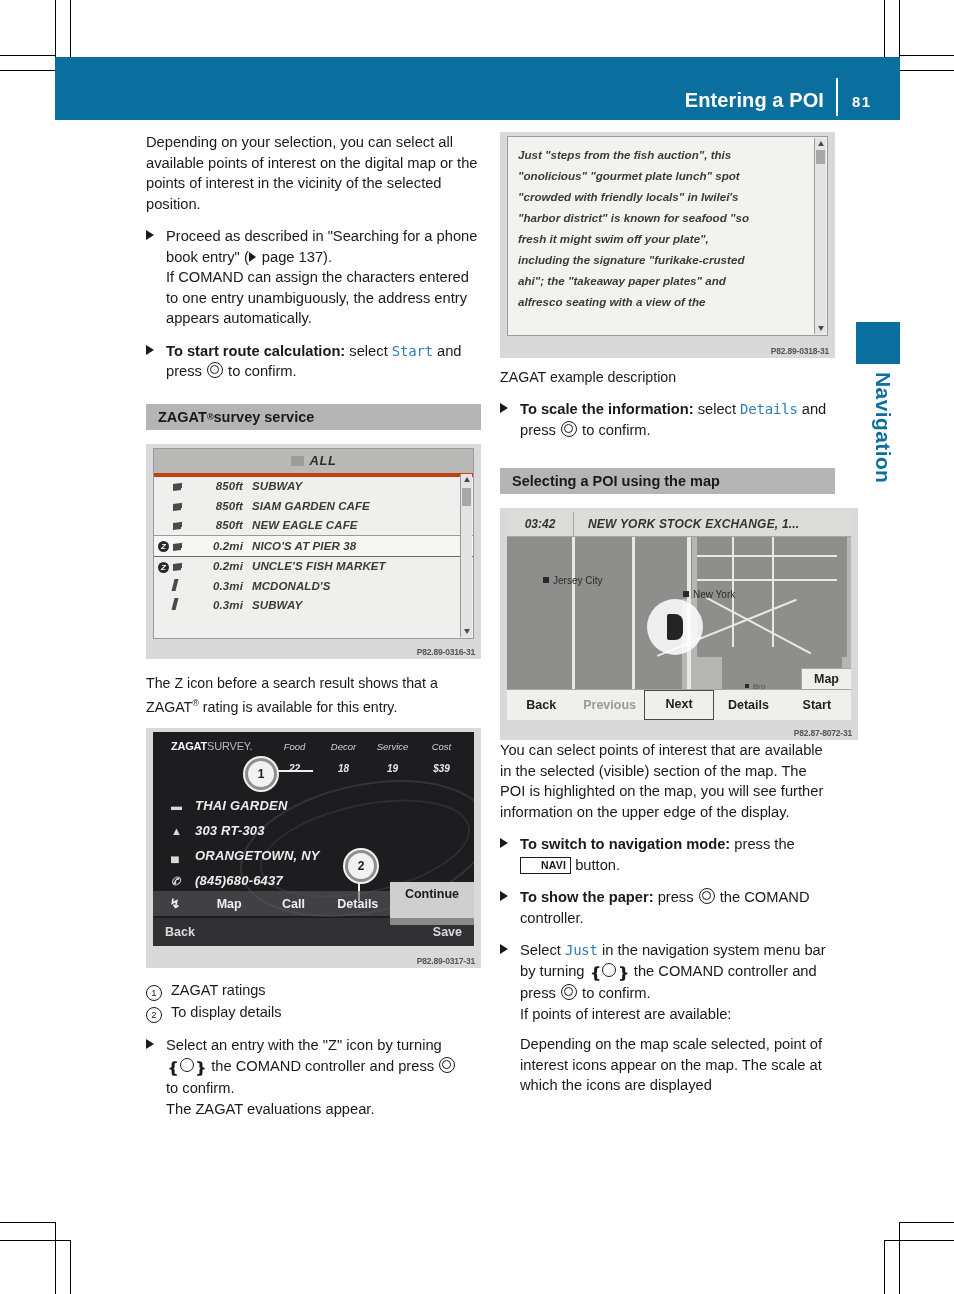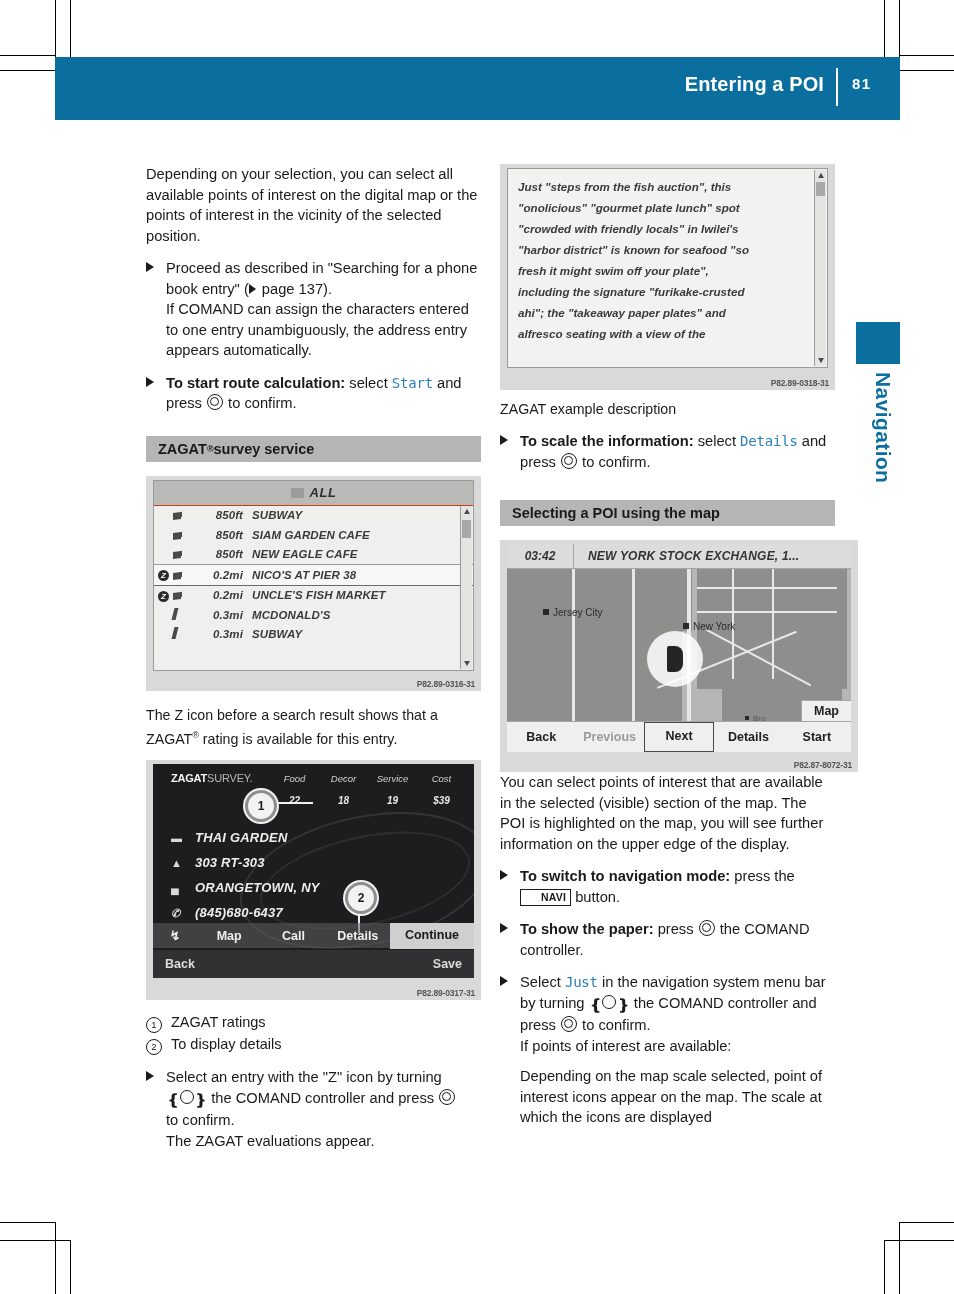--- a/index.html
+++ b/index.html
@@ -19,21 +19,21 @@
   
   .cropmark { position: absolute; background: #000; }
 
   
   .header-bar {
     position: absolute;
     left: 55px; top: 57px;
     width: 845px; height: 63px;
     background: #0a6e9e;
     display: flex;
-    align-items: center;
+    align-items: flex-end;
     justify-content: flex-end;
   }
   .header-title {
     font-size: 20px;
     font-weight: bold;
     color: #ffffff;
     letter-spacing: .1px;
     padding-bottom: 10px;
     padding-right: 12px;
     line-height: 1;
@@ -69,21 +69,21 @@
     font-size: 21px;
     font-weight: bold;
     color: #0a6e9e;
     writing-mode: vertical-rl;
     letter-spacing: .4px;
   }
 
   
   .col {
     position: absolute;
-    top: 164px;
+    top: 132px;
     width: 335px;
   }
   .col-left  { left: 146px; }
   .col-right { left: 500px; }
 
   p, .para {
     margin: 0 0 12px 0;
     font-size: 14.7px;
     line-height: 20.5px;
   }
@@ -271,21 +271,21 @@
   .list-inner {
     position: absolute;
     left: 7px; top: 4px; right: 7px; bottom: 20px;
     background: #efefee;
     border: 1px solid #9a9a9a;
     box-sizing: border-box;
   }
   .list-title {
     height: 24px;
     background: #b9b9b7;
-    border-bottom: 1px solid #c2410c;
+    border-bottom: 4px solid #c2410c;
     display: flex;
     align-items: center;
     justify-content: center;
     font-size: 13px;
     font-weight: bold;
     font-style: italic;
     color: #2e2e2e;
     letter-spacing: .5px;
   }
   .list-title .tiny-ic {
@@ -409,21 +409,21 @@
   }
   .card-menu {
     position: absolute; left: 0; right: 0; bottom: 30px;
     height: 25px;
     background: rgba(95,95,98,.55);
     display: flex; align-items: center;
     font-size: 12.5px; font-weight: bold; color: #efefef;
   }
   .card-menu div { flex: 1; text-align: center; }
   .card-menu .hi {
-    background: #cfcfcf; color: #1a1a1a; height: 26px; line-height: 25px;
+    background: #cfcfcf; color: #1a1a1a; height: 43px; line-height: 25px;
     flex: 0 0 84px;
   }
   .card-bottom {
     position: absolute; left: 0; right: 0; bottom: 0;
     height: 28px;
     background: rgba(70,70,73,.5);
     display: flex; align-items: center; justify-content: space-between;
     padding: 0 12px;
     box-sizing: border-box;
     font-size: 12.5px; font-weight: bold; color: #dcdcdc;

